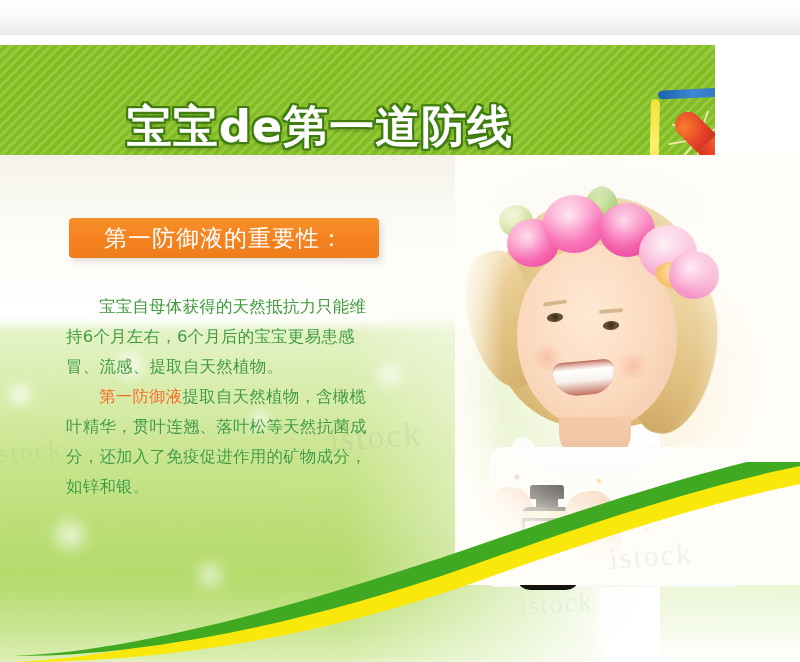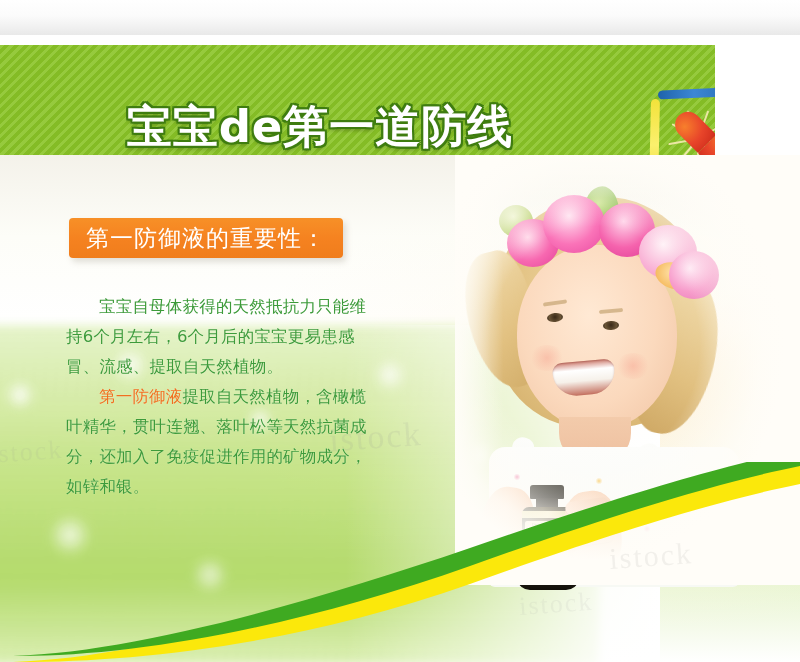--- a/index.html
+++ b/index.html
@@ -317,21 +317,21 @@
     letter-spacing:2px; transform: rotate(-4deg); pointer-events:none; user-select:none;
   }
   .watermark4 {
     position:absolute; left:520px; top:430px; width:200px; height:60px;
     font-family:"Liberation Serif", serif; font-size:26px; color:rgba(160,160,160,0.11);
     letter-spacing:2px; transform: rotate(-4deg); pointer-events:none; user-select:none;
   }
 
   
   .section-banner {
-    position:absolute; left:69px; top:218px; width:274px; height:40px;
+    position:absolute; left:69px; top:218px; width:310px; height:40px;
     background: linear-gradient(to bottom, #f79027 0%, #f58220 52%, #f07d1c 100%);
     border-radius: 4px;
     box-shadow: 3px 4px 6px rgba(120,110,90,0.22);
     display:flex; align-items:center; justify-content:center;
   }
   .section-banner .sb-text {
     font-family:"DejaVu Sans","Liberation Sans",sans-serif;
     font-size: 23px; color:#ffffff; letter-spacing:1px; white-space:nowrap;
     font-weight: normal;
   }

